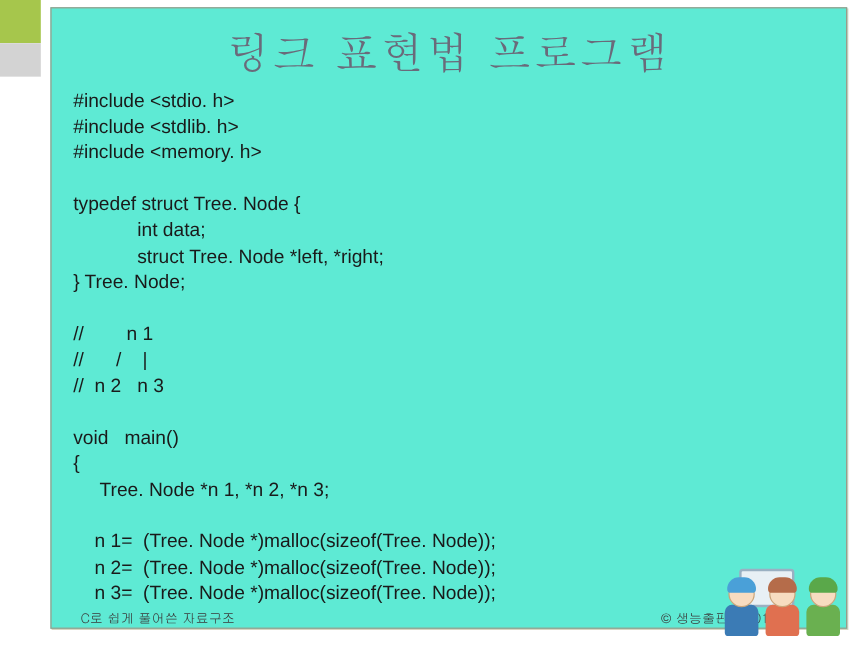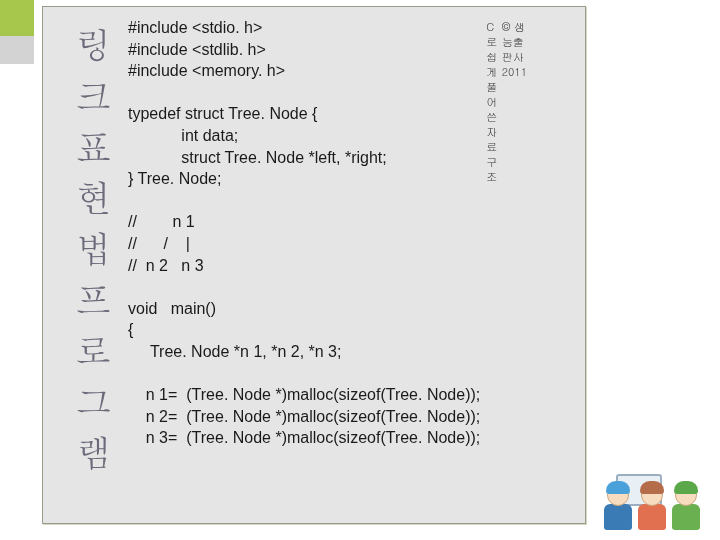--- a/index.html
+++ b/index.html
@@ -28,47 +28,47 @@
     position: absolute;
     top: 36px; left: 0;
     width: 34px; height: 504px;
     background: #fff;
   }
   .stripe-left .seg1 { position:absolute; top:0; left:0; width:34px; height:28px; background:#d3d3d3; }
   .stripe-left .seg2 { position:absolute; top:28px; left:0; width:34px; height:476px; background:#fff; }
   .slide {
     position: absolute;
     top: 6px; left: 42px;
-    width: 544px; height: 518px;
-    background: #e5e5e5;
+    width: 664px; height: 518px;
+    background: #5eead4;
     border: 1px solid #9b9b8a;
     box-shadow: 1px 1px 0 #d6d6c2;
     padding: 10px 18px 8px 18px;
     display: flex;
-    flex-direction: row;
+    flex-direction: column;
   }
   .title {
     font-family: "Batang", "Nanum Myeongjo", serif;
     font-size: 36px;
     color: #6a6a7a;
     text-align: center;
     letter-spacing: 2px;
     margin-bottom: 6px;
   }
   .code {
     font-family: "Trebuchet MS", "Verdana", sans-serif;
     font-size: 16px;
     line-height: 1.35;
     color: #1a1a1a;
     white-space: pre;
     flex: 1;
   }
   .footer {
     display: flex;
-    justify-content: flex-end;
+    justify-content: space-between;
     font-family: "Gulim", sans-serif;
     font-size: 11px;
     color: #3a3a3a;
     padding: 2px 40px 0 6px;
   }
   .illust {
     position: absolute;
     bottom: 6px; right: 14px;
     width: 110px; height: 80px;
   }

